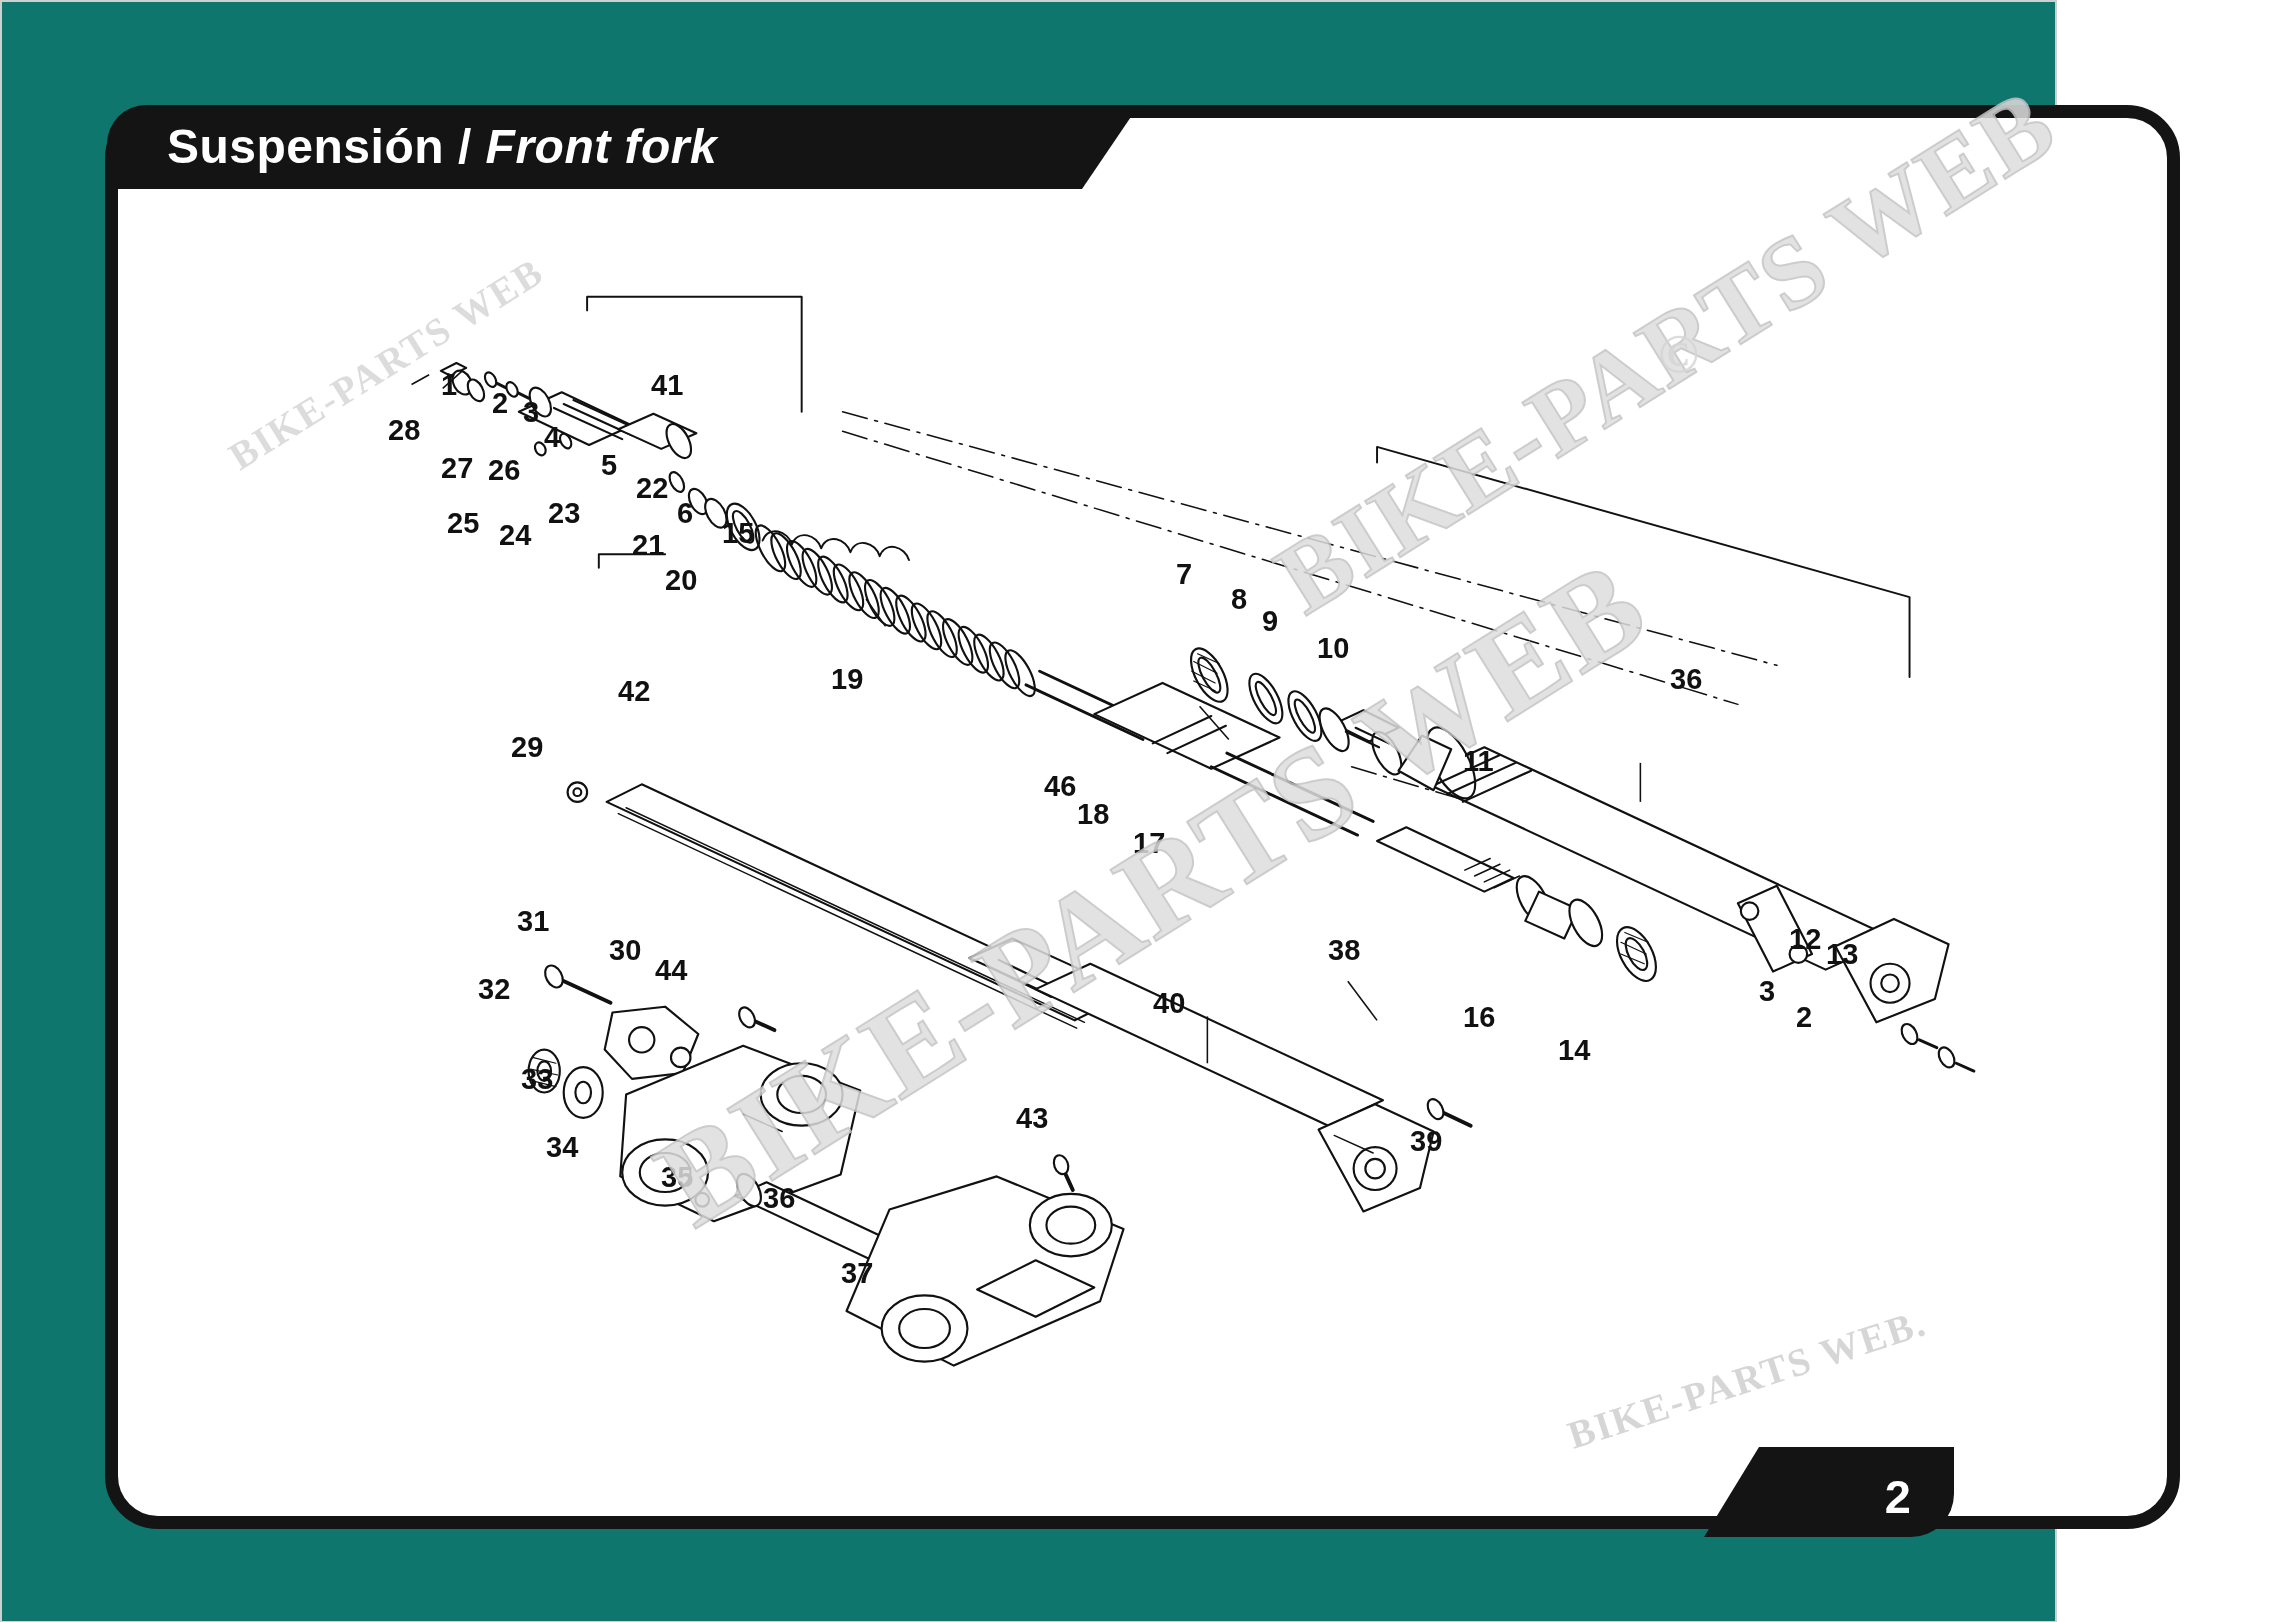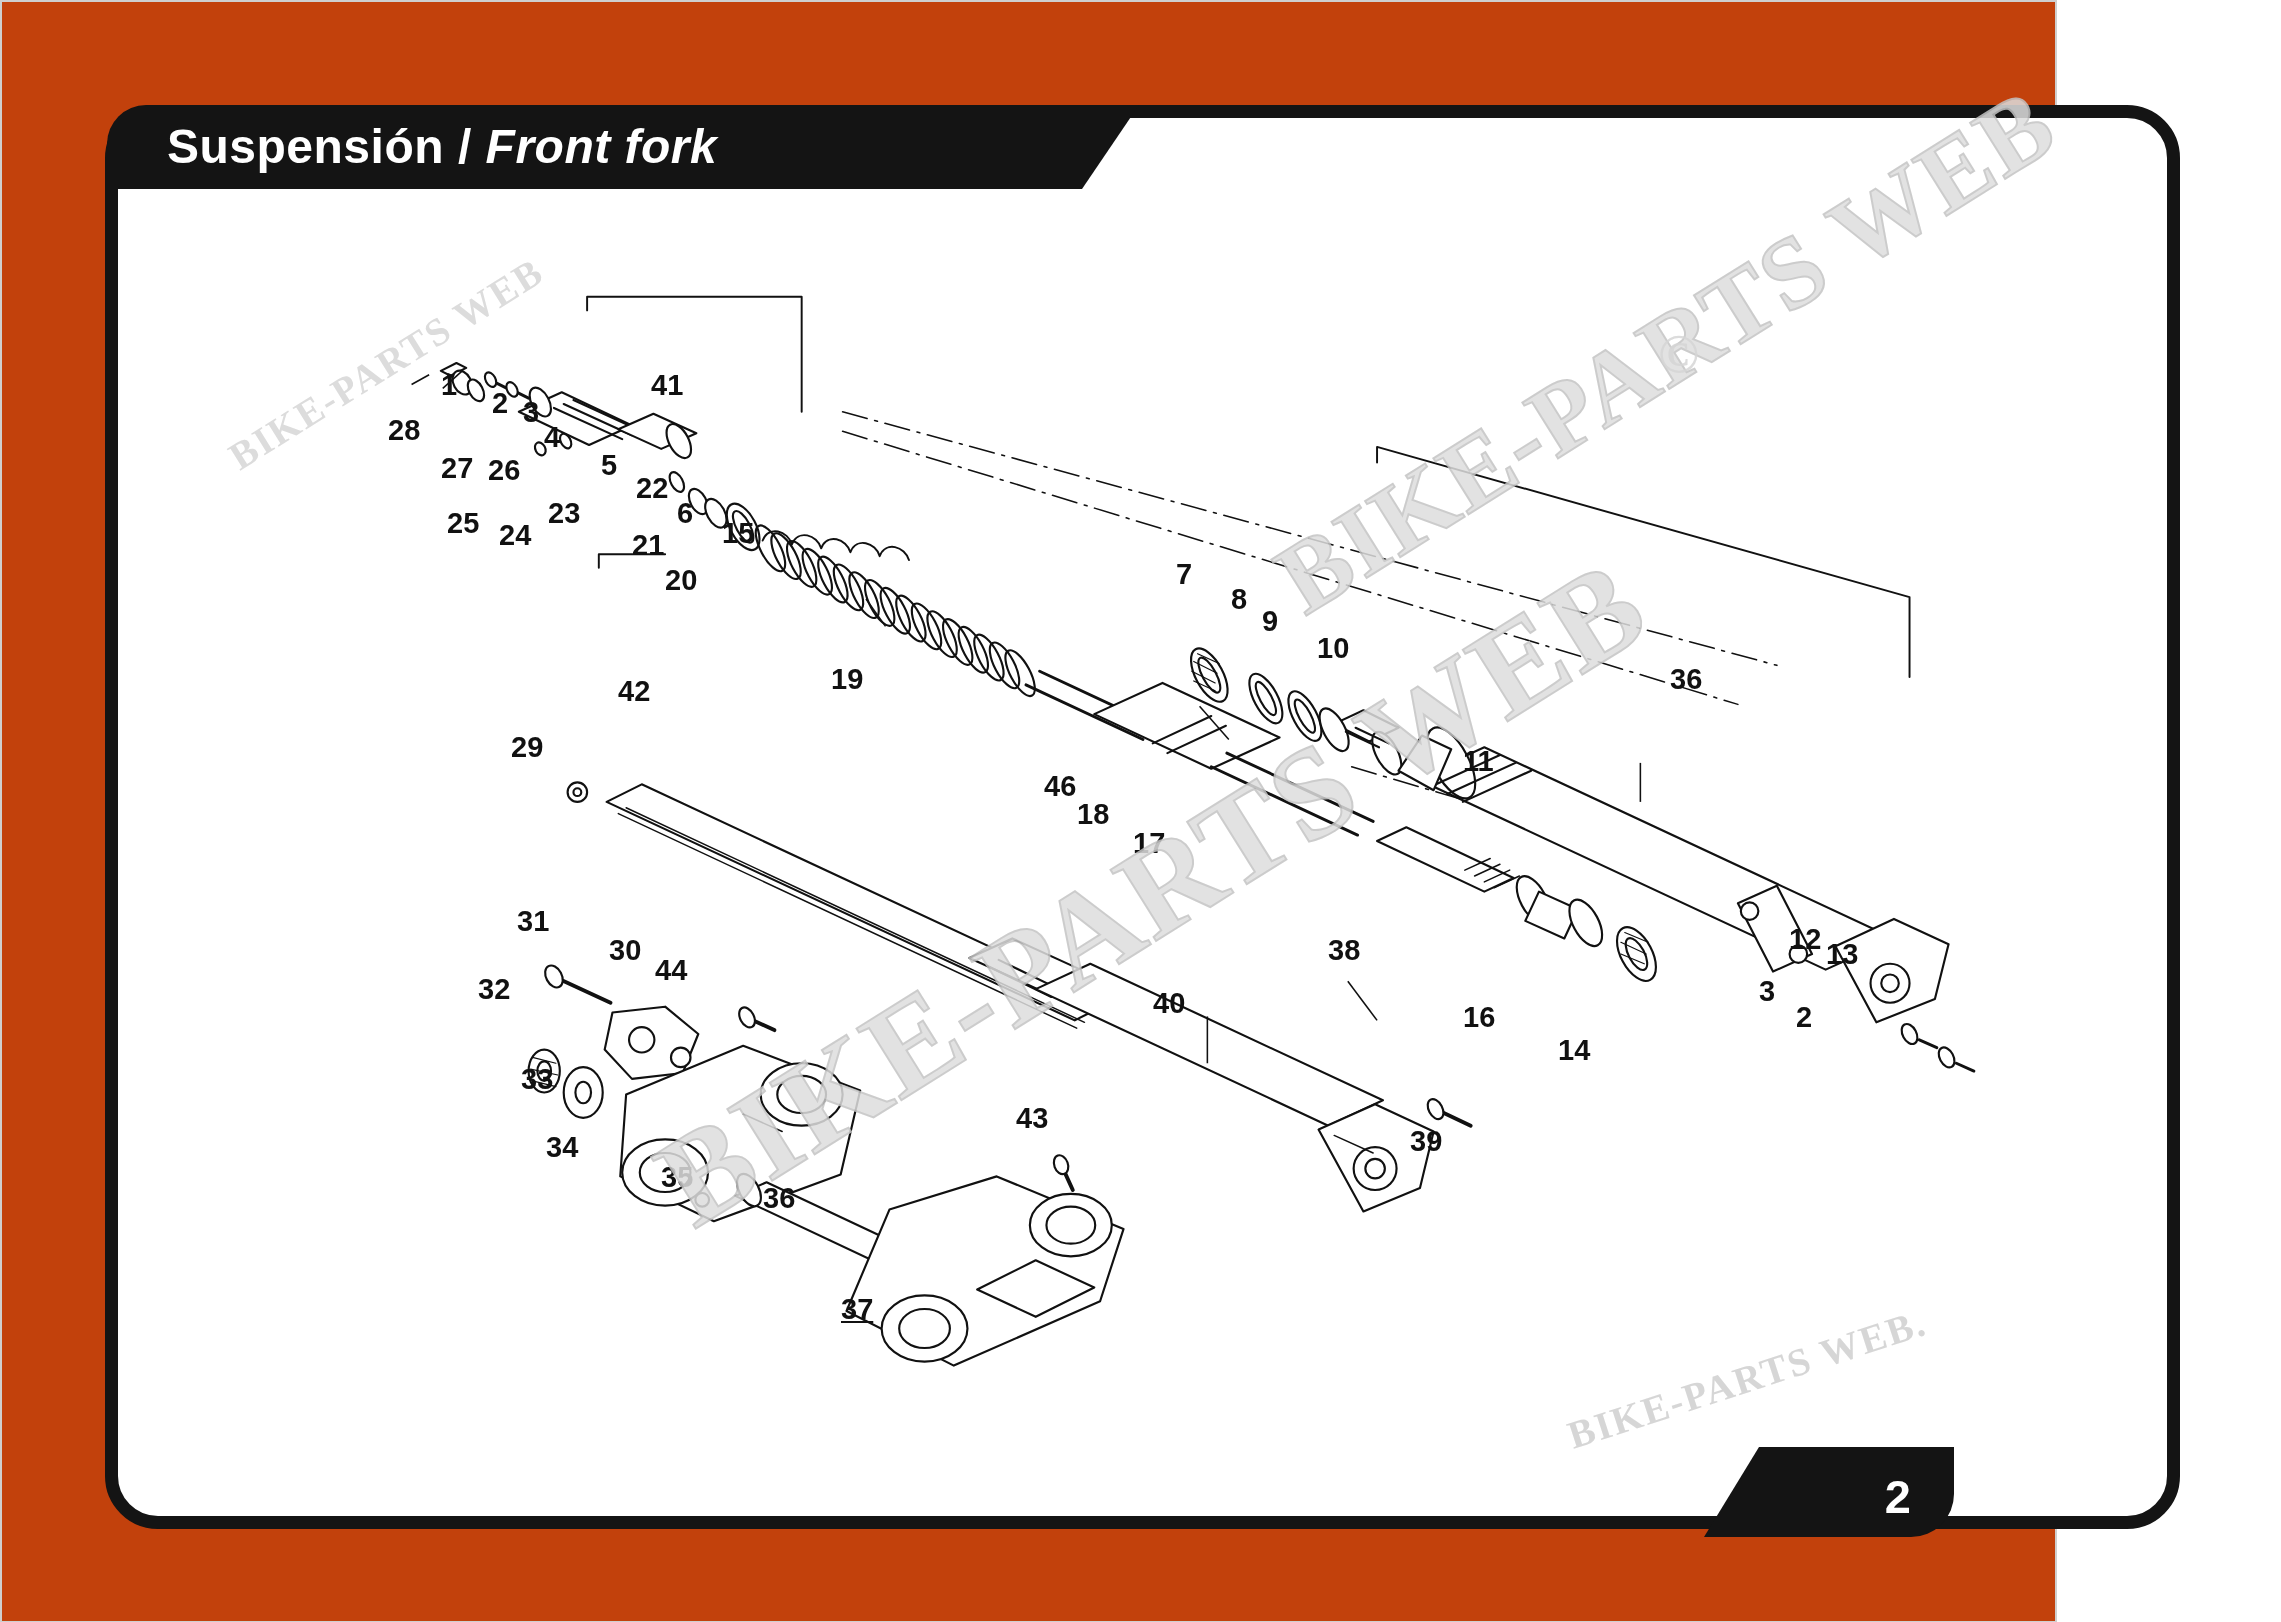--- a/index.html
+++ b/index.html
@@ -1,18 +1,18 @@
 <!DOCTYPE html>
 <html><head>
 <meta charset="utf-8">
 <style>
   html,body{margin:0;padding:0;background:#fff;}
   body{width:2281px;height:1623px;font-family:"Liberation Sans",sans-serif;overflow:hidden;}
 
-  #page{position:relative;width:2057px;height:1623px;background:#c2410c;}
+  #page{position:relative;width:2057px;height:1623px;background:#0f766e;}
 
   
   #scan-frame{position:absolute;left:0;top:0;right:0;bottom:0;border:2.9px solid #cfcfcf;box-sizing:border-box;}
 
   
   #sheet{
     position:absolute;left:105px;top:105px;width:2075px;height:1424px;
     border:13.7px solid #141414;border-radius:53px;background:#ffffff;box-sizing:border-box;
   }
 
@@ -343,21 +343,21 @@
     <div class="lbl" style="left:490px;  top:817px;">30</div>
     <div class="lbl" style="left:536px;  top:837px;">44</div>
     <div class="lbl" style="left:359px;  top:856px;">32</div>
     <div class="lbl" style="left:402px;  top:946px;">33</div>
     <div class="lbl" style="left:427px;  top:1014px;">34</div>
     <div class="lbl" style="left:542px;  top:1044px;">35</div>
     <div class="lbl" style="left:644px;  top:1065px;">36</div>
     <div class="lbl" style="left:1034px; top:870px;">40</div>
     <div class="lbl" style="left:897px;  top:985px;">43</div>
     <div class="lbl" style="left:1291px; top:1008px;">39</div>
-    <div class="lbl" style="left:722px;  top:1176px;text-decoration:underline;">37</div>
+    <div class="lbl" style="left:722px;  top:1140px;">37</div>
   </div>
 
   <div class="wm" id="wm-small-l">BIKE-PARTS WEB</div>
   <div class="wm" id="wm-mid">BIKE-PARTS WEB</div>
   <div class="wm" id="wm-big">BIKE-PARTS WEB</div>
   <div class="wm" id="wm-small-r">BIKE-PARTS WEB.</div>
   <div class="wm" id="wm-copy">©</div>
 </div>
 
 

